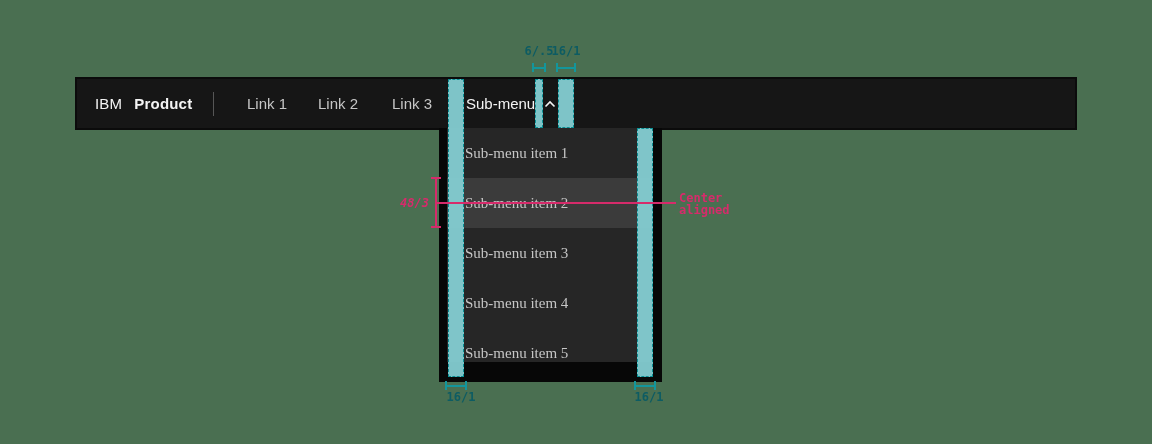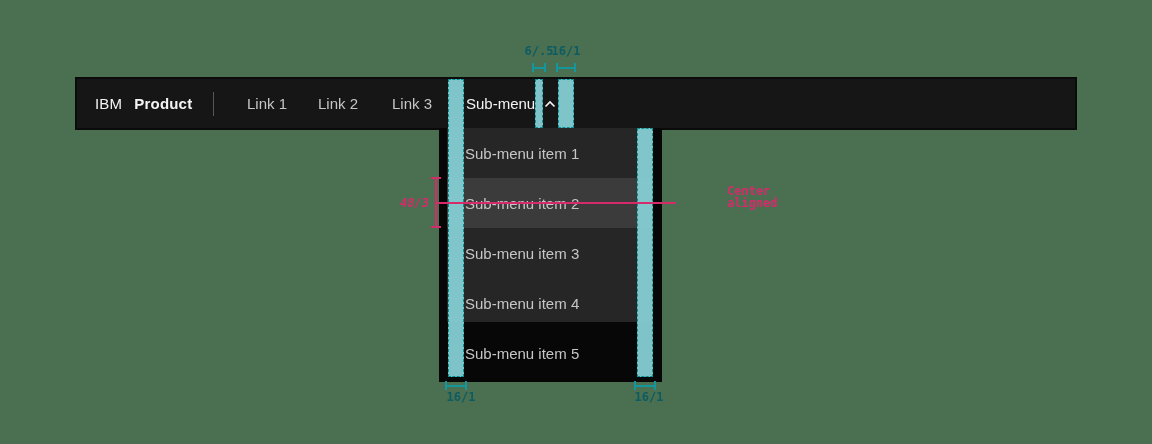--- a/index.html
+++ b/index.html
@@ -29,21 +29,21 @@
   .brand{left:18px;color:var(--text-light);letter-spacing:.2px;gap:12px;}
   .brand b{font-weight:700;}
   .h-divider{position:absolute;left:136px;top:13px;height:24px;width:1px;background:var(--divider);}
   .lnk1{left:170px;} .lnk2{left:241px;} .lnk3{left:315px;}
   .submenu{left:389px;color:var(--text-light);cursor:pointer;}
   .chev{position:absolute;left:467px;top:0;bottom:0;display:flex;align-items:center;}
 
   
   .dropdown-frame{position:absolute;left:439px;top:128px;width:223px;height:254px;
     background:var(--frame);z-index:1;}
-  .dropdown-menu{position:absolute;left:8px;top:0;width:206px;height:194px;background:var(--menu-bg);}
+  .dropdown-menu{position:absolute;left:8px;top:0;width:206px;height:234px;background:var(--menu-bg);font-family:Liberation Serif, serif;}
   .menu-item{height:50px;display:flex;align-items:center;padding-left:18px;
     font-size:15px;color:var(--text-gray);cursor:pointer;}
   .menu-item.hl{background:var(--menu-hl);}
 
   
   .sbar{position:absolute;background:var(--teal-fill);border:1px dashed var(--teal-edge);
     box-sizing:border-box;z-index:2;}
   .bar-a{left:448px;top:79px;width:16px;height:298px;}
   .bar-b{left:535px;top:79px;width:8px;height:49px;}
   .bar-c{left:558px;top:79px;width:16px;height:49px;}
@@ -71,21 +71,21 @@
   .pink{color:var(--pink);font-family:"DejaVu Sans Mono",monospace;
     font-size:12px;font-weight:bold;z-index:4;}
   .vmeasure{position:absolute;left:435px;top:177px;width:2px;height:51px;
     background:var(--pink);z-index:4;}
   .vmeasure::before,.vmeasure::after{content:"";position:absolute;left:-4px;width:10px;
     height:2px;background:var(--pink);}
   .vmeasure::before{top:0;} .vmeasure::after{bottom:0;}
   .hlabel{position:absolute;left:400px;top:196px;width:40px;text-align:left;font-style:italic;}
   .leader{position:absolute;left:436px;top:202px;width:240px;height:2px;
     background:var(--pink);z-index:4;}
-  .align-note{position:absolute;left:679px;top:185px;width:54px;line-height:12px;margin-left:48px;}
+  .align-note{position:absolute;left:679px;top:192px;width:54px;line-height:12px;}
 </style>
 </head>
 <body>
 
 <div id="stage">
 
   <div class="app-header">
     <div class="h-item brand">
       <span>IBM</span>
       <b>Product</b>

